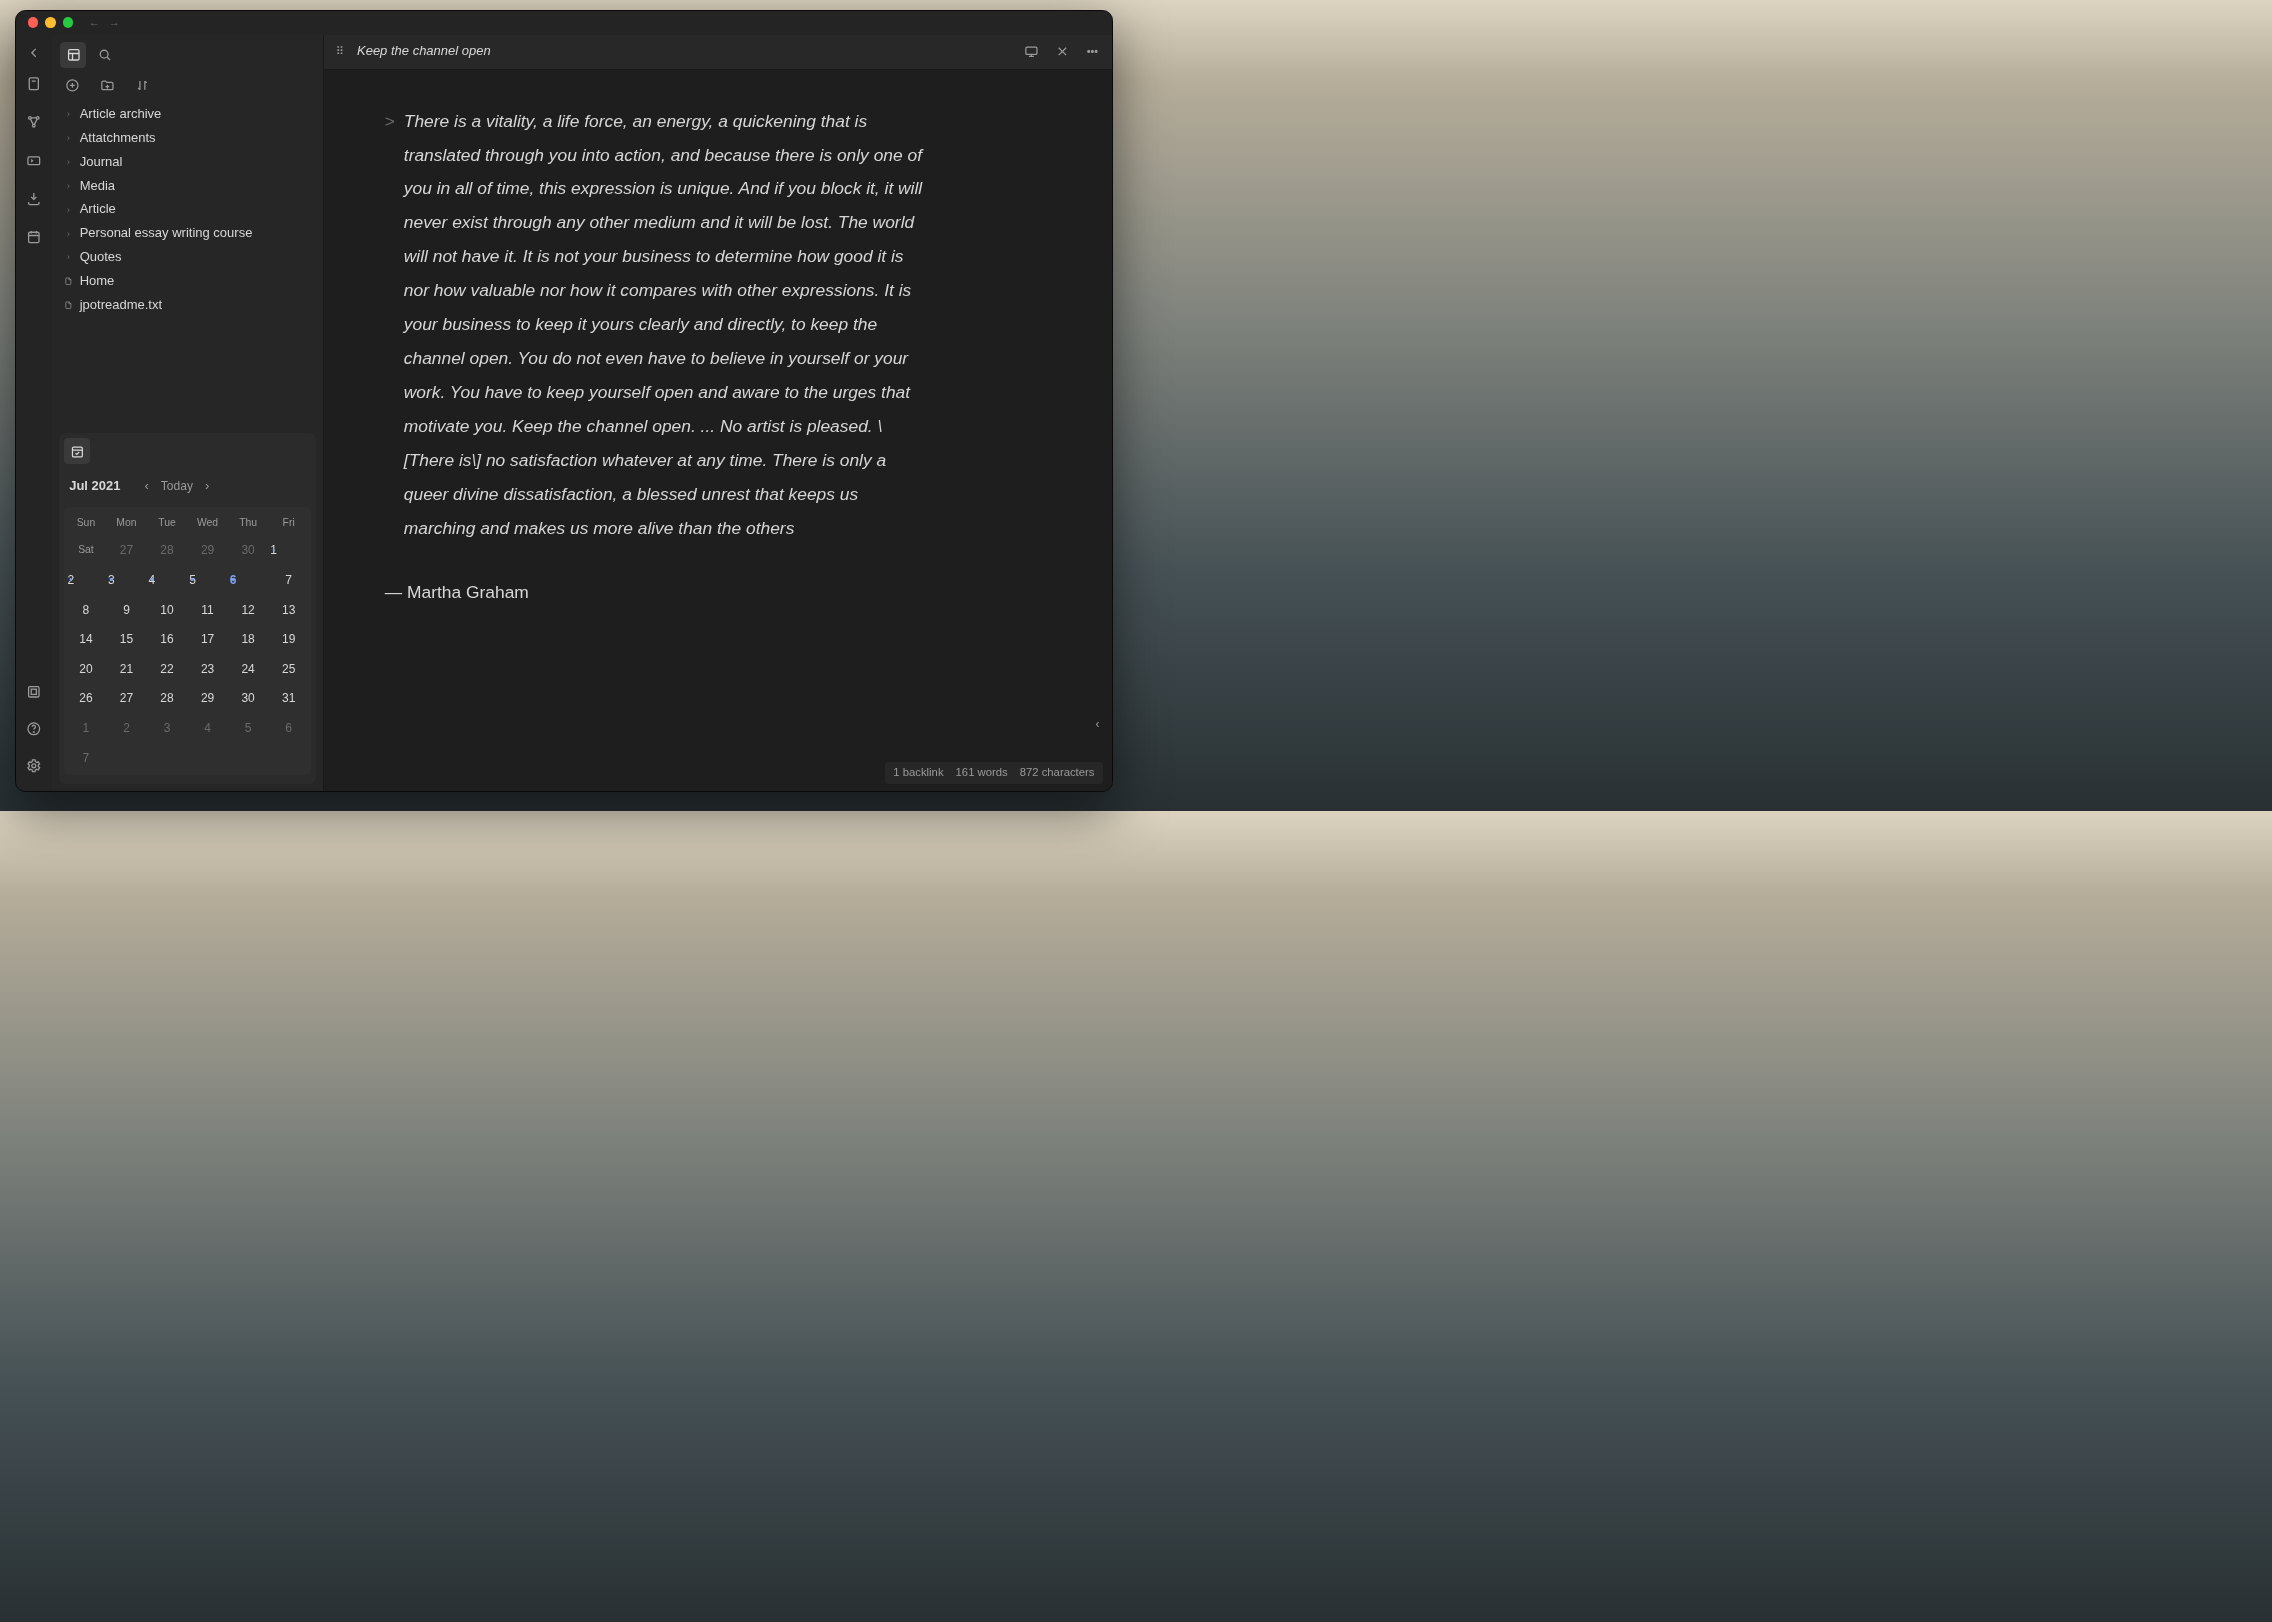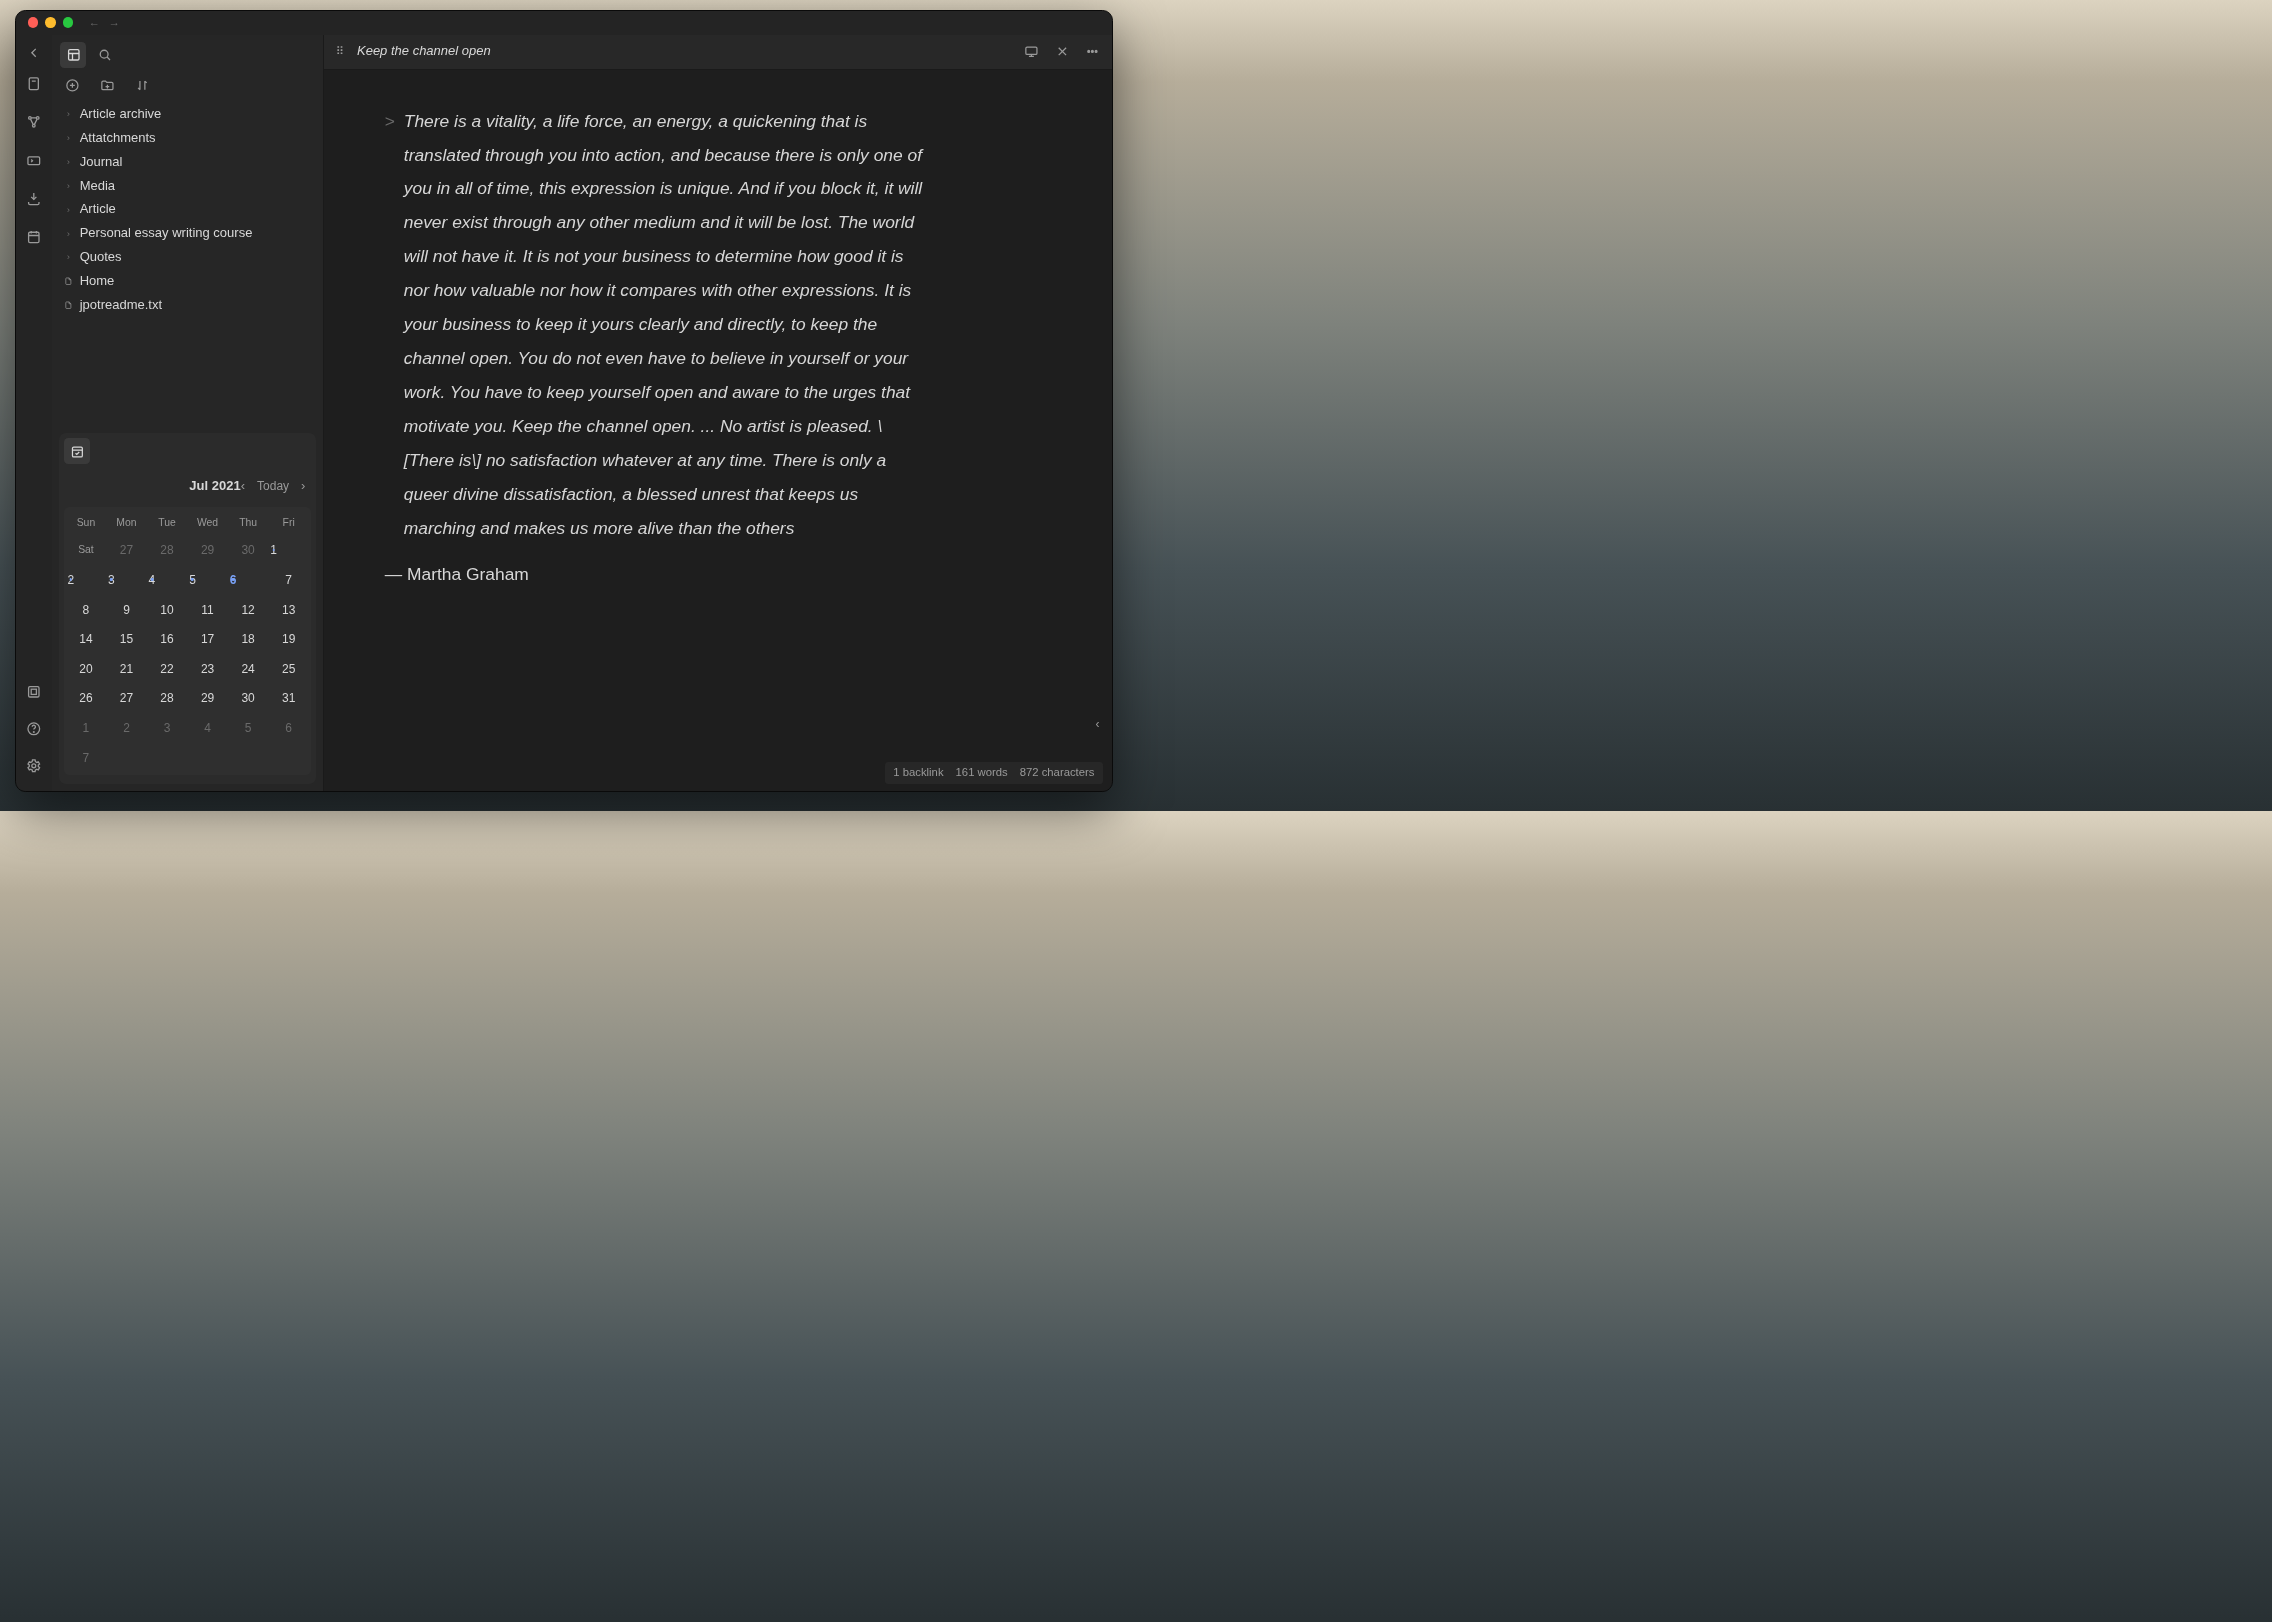--- a/index.html
+++ b/index.html
@@ -47,21 +47,21 @@
   .sa{width:17.4px;height:17.4px;display:flex;align-items:center;justify-content:center;color:var(--text-dim);cursor:pointer;}
   .sa svg{width:14.8px;height:14.8px;stroke:currentColor;fill:none;stroke-width:2;}
   .tree{flex:1;overflow:auto;padding:0 7px;}
   .node{display:flex;align-items:center;gap:7px;padding:3.5px 5.2px;color:var(--text);cursor:pointer;border-radius:3.5px;font-size:13px;}
   .node .chev{width:8.7px;color:var(--text-dimmer);font-size:9.6px;display:inline-flex;justify-content:center;}
   .node .file-ico{width:8.7px;display:inline-flex;justify-content:center;color:var(--text-dim);}
   .cal-wrap{margin:5.2px 7px 7px;background:var(--cal-bg);border-radius:7px;padding:0 0 8.7px;overflow:hidden;}
   .cal-tab{display:flex;padding:5.2px 5.2px 0;}
   .cal-tabbtn{width:26px;height:26px;background:var(--active-tool);border-radius:4.3px;display:flex;align-items:center;justify-content:center;color:var(--text);}
   .cal-tabbtn svg{width:14.8px;height:14.8px;stroke:currentColor;fill:none;stroke-width:2;}
-  .cal-head{display:flex;align-items:center;justify-content:flex-end;padding:14px 10.4px 8.7px;}
+  .cal-head{display:flex;align-items:center;justify-content:flex-start;padding:14px 10.4px 8.7px;gap:24px;}
   .cal-month{color:var(--text);font-weight:600;font-size:13px;}
   .cal-nav{display:flex;align-items:center;gap:12px;color:var(--text-dim);font-size:12px;}
   .cal-nav .today{cursor:pointer;}
   .cal-nav .cnav{cursor:pointer;font-size:13px;color:var(--text-dim);}
   .cal-grid{display:grid;grid-template-columns:repeat(6,1fr);row-gap:7px;margin:3.5px 5.2px 0;background:rgba(255,255,255,.02);border-radius:5.2px;padding:5.2px 1.7px;}
   .dhead{font-size:10.4px;color:var(--text-dim);text-align:center;padding:3.5px 0;}
   .dcell{position:relative;text-align:center;font-size:12px;color:var(--text);padding:3.5px 0;cursor:pointer;border-radius:3.5px;}
   .dcell.out{color:var(--text-dimmer);}
   .dcell.sel{color:var(--accent);font-weight:600;}
   .dcell.dot::after{content:"";position:absolute;left:50%;transform:translateX(-50%);bottom:-0.9px;width:2.6px;height:2.6px;border-radius:50%;background:var(--accent);}
@@ -70,21 +70,21 @@
   .ed-head{height:35px;background:var(--header-bg);display:flex;align-items:center;padding:0 12px;gap:12px;color:var(--text);border-bottom:0.9px solid #1a1a1a;}
   .grip{color:var(--text-dim);cursor:grab;font-size:11.3px;letter-spacing:0.9px;}
   .ed-title{flex:1;font-size:13px;color:var(--text);font-style:italic;}
   .ed-actions{display:flex;align-items:center;gap:15.6px;color:var(--text-dim);}
   .ed-ico{cursor:pointer;display:flex;}
   .ed-ico svg{width:14.8px;height:14.8px;stroke:currentColor;fill:none;stroke-width:2;}
   .ed-body{flex:1;overflow:auto;background:var(--editor-bg);padding:35px 61px;display:flex;justify-content:flex-start;}
   .content{max-width:539px;width:100%;}
   blockquote{margin:0;border:0;padding:0 0 0 19px;position:relative;color:#d6d6d6;font-style:italic;font-size:17.4px;line-height:1.95;}
   blockquote::before{content:">";position:absolute;left:0;top:0;color:var(--text-dimmer);font-style:normal;font-size:17.4px;}
-  .attrib{margin-top:17px;font-size:17.4px;color:var(--text);}
+  .attrib{margin-top:35px;font-size:17.4px;color:var(--text);}
   .ed-foot{position:absolute;right:8.7px;bottom:7px;display:flex;align-items:center;gap:12px;}
   .foot-pill{background:rgba(40,40,40,.95);color:var(--text-dim);font-size:11.3px;padding:3.5px 8.7px;border-radius:3.5px;display:flex;gap:12px;}
   .foot-chev{color:var(--text-dim);font-size:12px;cursor:pointer;margin-bottom:24px;margin-right:3.5px;}
   .footwrap{display:flex;flex-direction:column;align-items:flex-end;gap:5.2px;}
 </style>
 </head>
 <body>
 
 <div class="window">
   <div class="titlebar">

